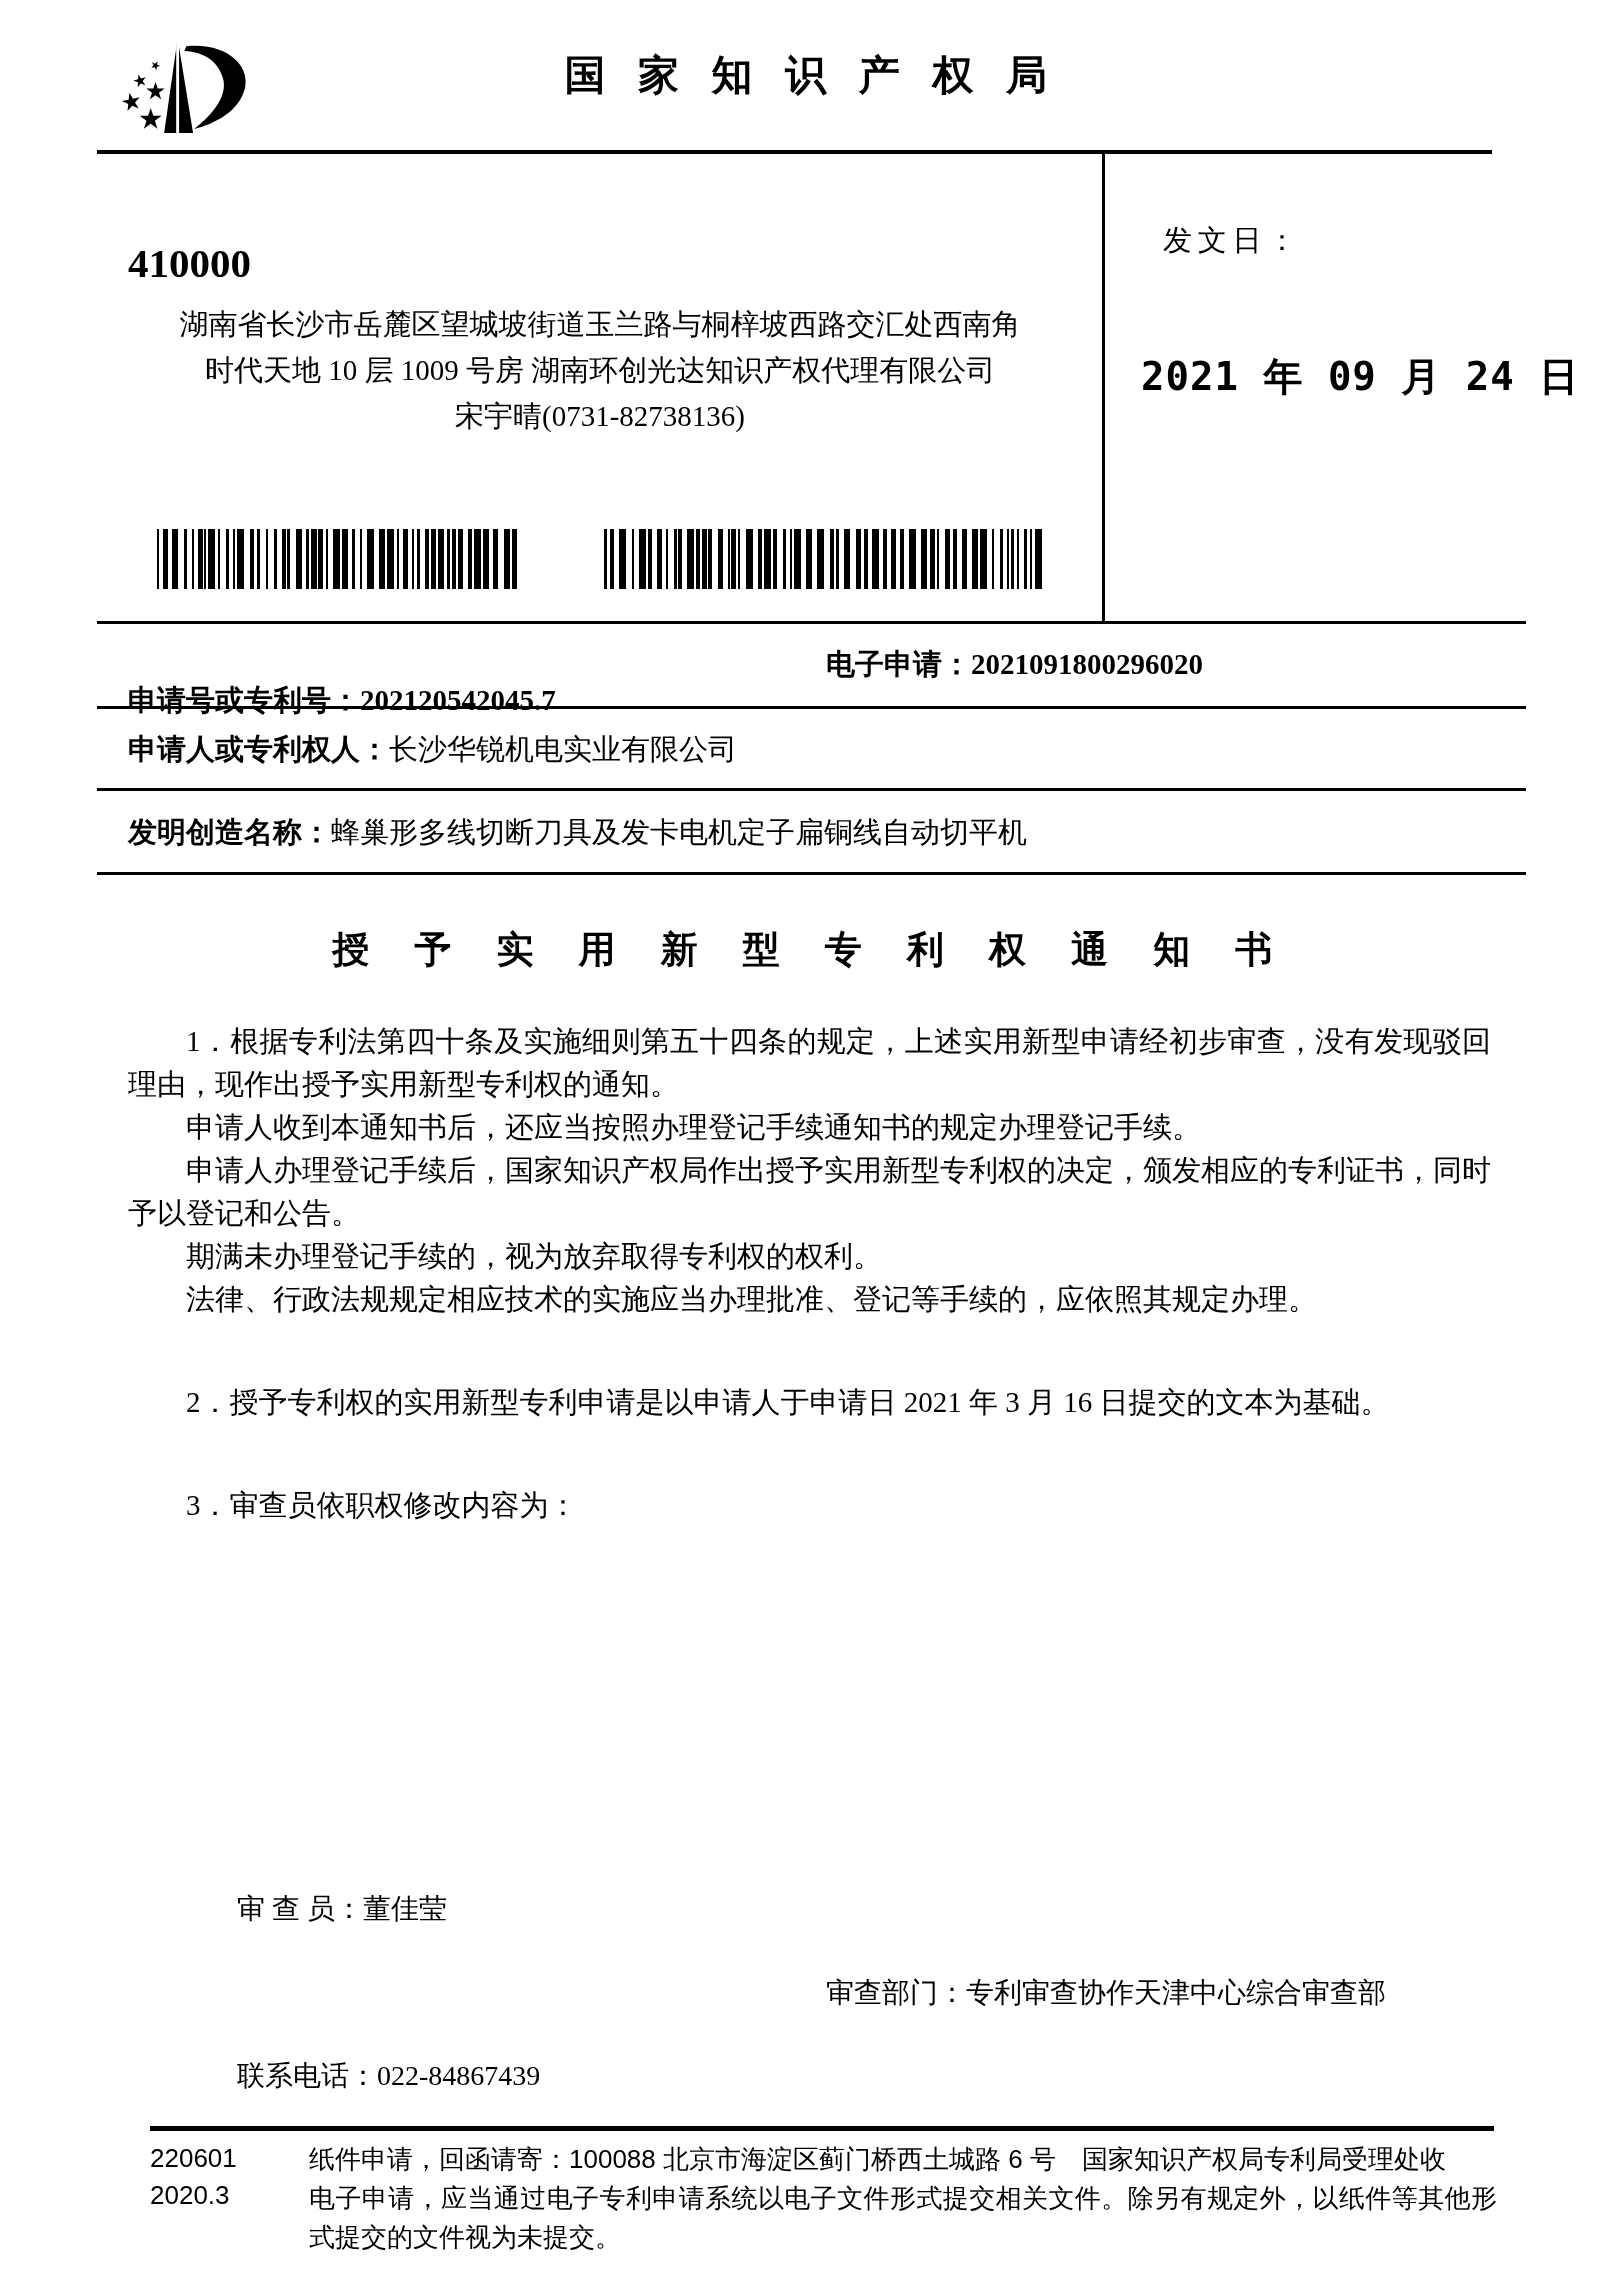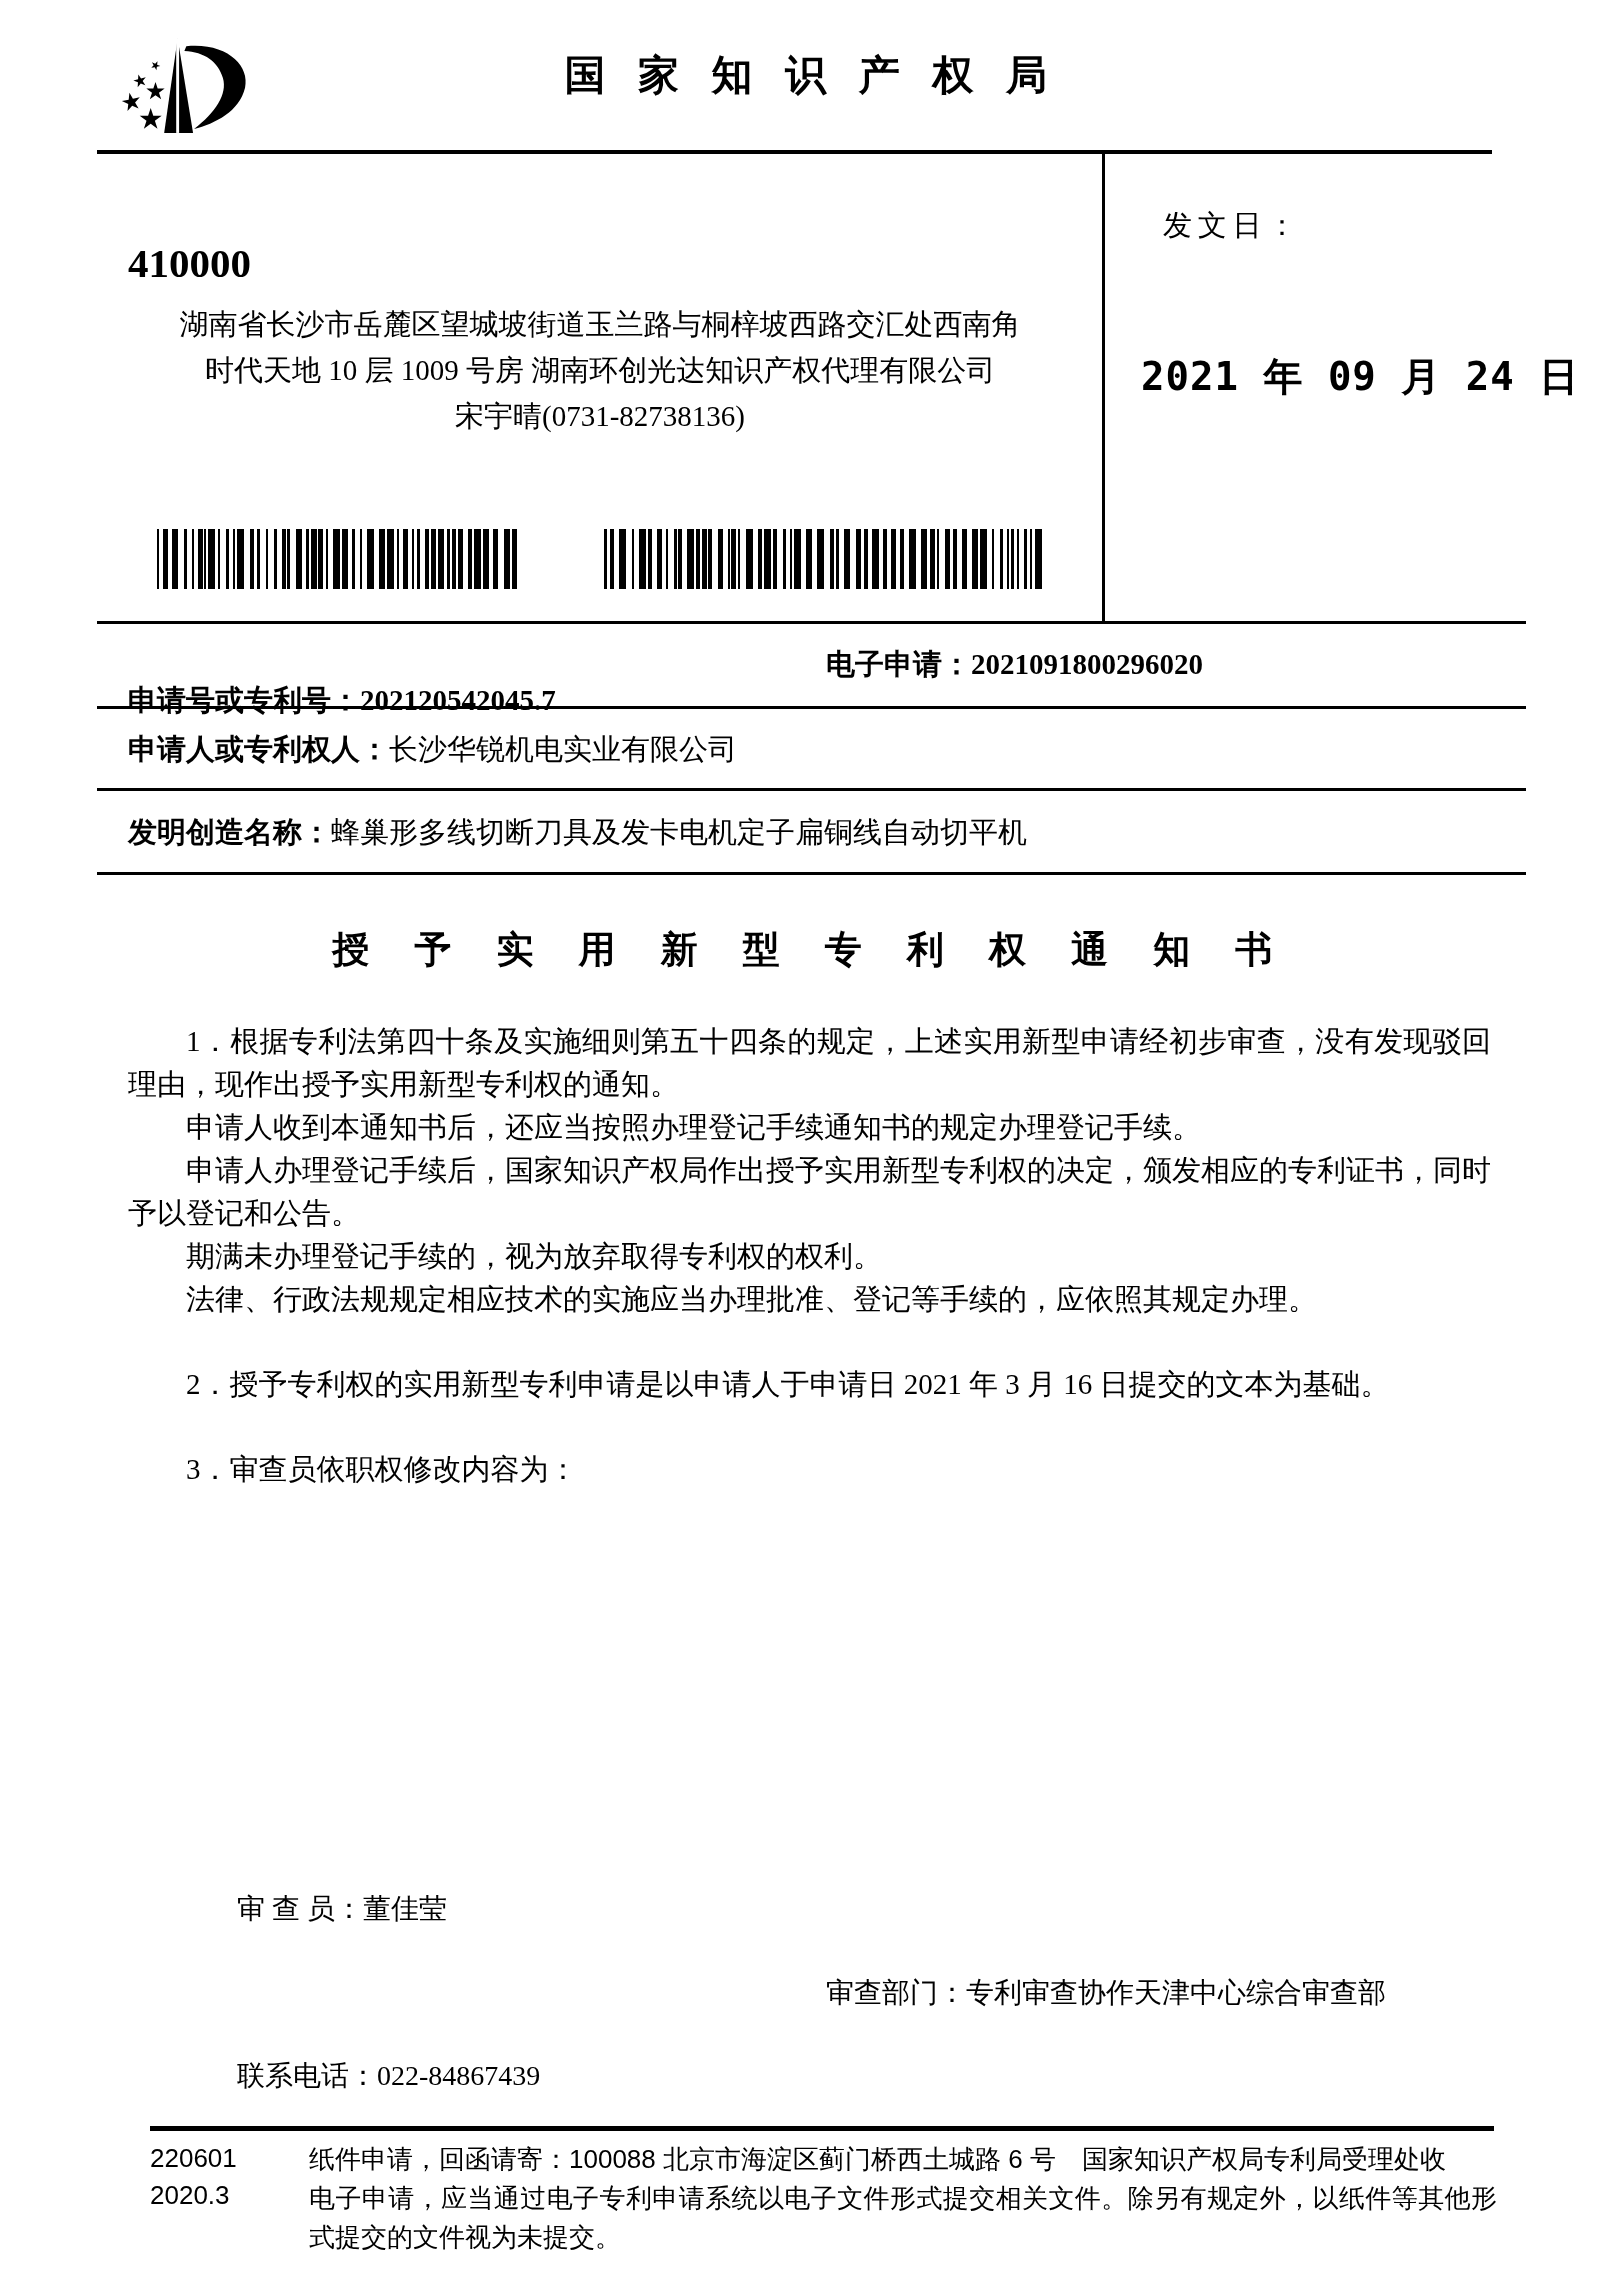--- a/index.html
+++ b/index.html
@@ -19,21 +19,21 @@
 
   
   .agency-title{
     left:0;top:48px;width:100%;
     text-align:center;
     font-size:41px;font-weight:bold;
     letter-spacing:10.6px;
     font-family:"Liberation Sans", sans-serif;
   }
   
-  .issue-label{left:1163px;top:206px;font-size:29px;letter-spacing:5.8px;}
+  .issue-label{left:1163px;top:221px;font-size:29px;letter-spacing:5.8px;}
   .issue-date{left:1141px;top:350px;font-size:39px;font-weight:bold;letter-spacing:1px;}
 
   
   .postal{left:128px;top:239px;font-size:41px;font-weight:bold;}
   .addr{left:128px;top:301px;width:944px;text-align:center;font-size:29px;line-height:46px;}
 
   
   .barcode{top:529px;height:60px;overflow:hidden;}
   .barcode i{position:absolute;top:0;height:100%;background:#000;}
 
@@ -44,21 +44,21 @@
   .fval-sans{font-family:"Liberation Sans", sans-serif;}
 
   
   .notice-title{
     left:0;top:925px;width:100%;text-align:center;
     font-size:37px;font-weight:bold;letter-spacing:17.4px;
     font-family:"Liberation Sans", sans-serif;
   }
   .body-text{left:128px;top:1020px;width:1363px;font-size:29px;line-height:43px;text-align:justify;}
   .body-text p{margin:0;text-indent:2em;font-family:Liberation Serif, serif;}
-  .body-text p.gap{margin-top:42px;}
+  .body-text p.gap{margin-top:60px;}
   .body-text p.no-indent{text-indent:0;}
 
   
   .signoff{font-size:28px;}
 
   
   .footer-codes{left:150px;top:2140px;font-size:26px;line-height:37px;font-family:"Liberation Sans", sans-serif;}
   .footer-text{left:309px;top:2140px;width:1188px;font-size:26px;line-height:39px;text-align:justify;font-family:"Liberation Sans", sans-serif;}
   .footer-text p{margin:0;}
 </style>

